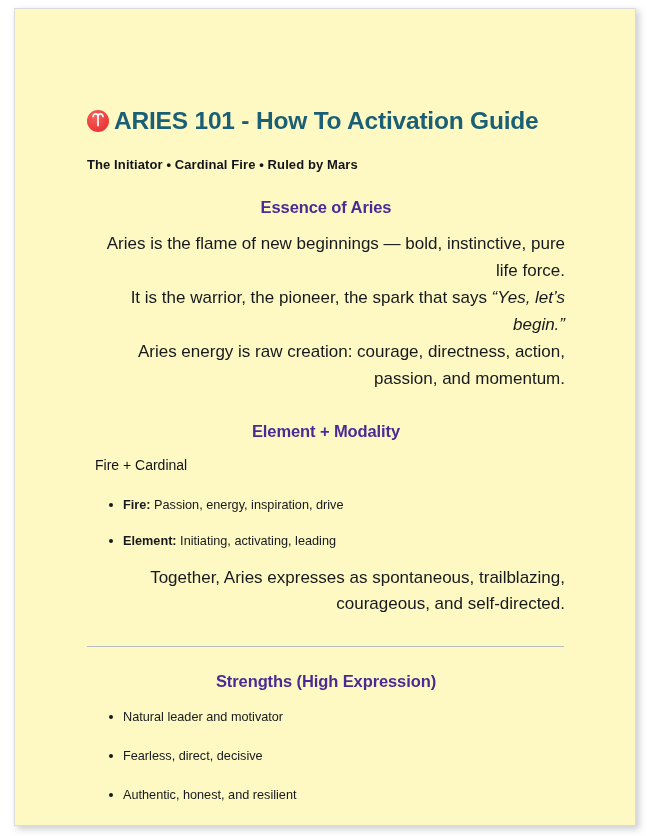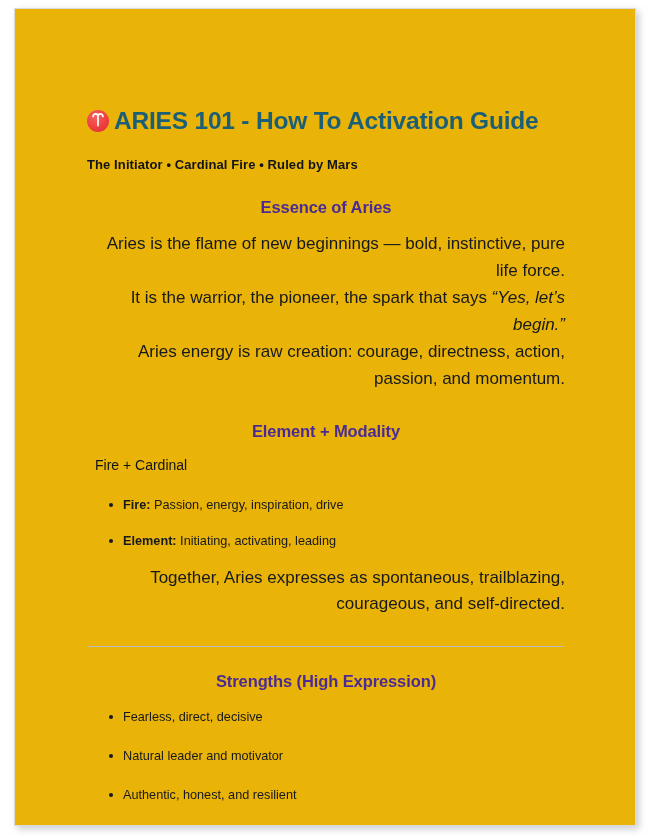--- a/index.html
+++ b/index.html
@@ -13,21 +13,21 @@
     font-family: "Liberation Sans", sans-serif;
     overflow: hidden;
   }
 
   #page-shell {
     position: absolute;
     left: 14px;
     top: 8px;
     width: 622px;
     height: 818px;
-    background: #eab308;
+    background: #fef9c3;
     border: 1px solid #d9dbde;
     box-shadow: 3px 3px 7px rgba(120, 124, 130, 0.40);
     box-sizing: border-box;
     overflow: hidden;
   }
 
   #doc-body {
     position: absolute;
     left: 72px;
     top: 96px;
@@ -167,19 +167,19 @@
     <ul class="bullet-list">
       <li><span class="lead-term">Fire:</span><span> Passion, energy, inspiration, drive</span></li>
       <li><span class="lead-term">Element:</span><span> Initiating, activating, leading</span></li>
     </ul>
     <p class="body-text">Together, Aries expresses as spontaneous, trailblazing, courageous, and self-directed.</p>
 
     <hr class="section-divider">
 
     <h2 class="section-heading after-rule">Strengths (High Expression)</h2>
     <ul class="bullet-list strengths-list">
+      <li>Natural leader and motivator</li>
       <li>Fearless, direct, decisive</li>
-      <li>Natural leader and motivator</li>
       <li>Authentic, honest, and resilient</li>
     </ul>
 
   </div>
 </div>
 
 </body></html>

